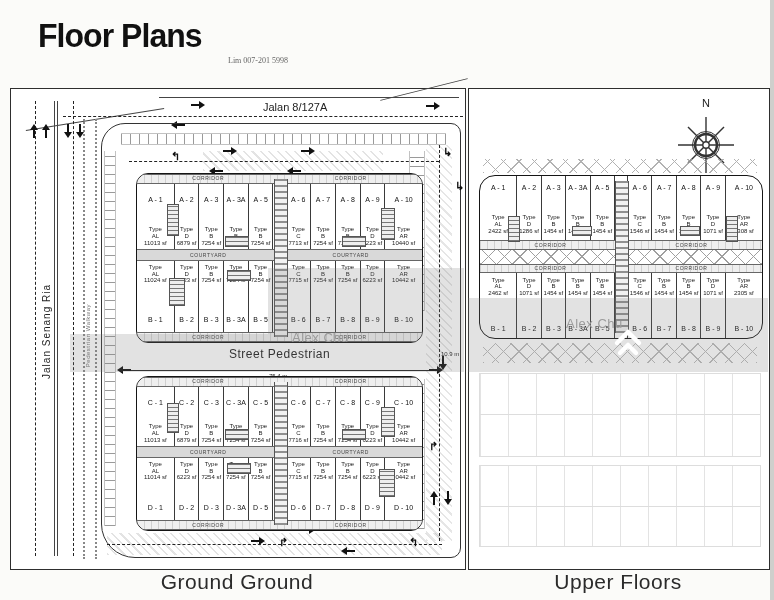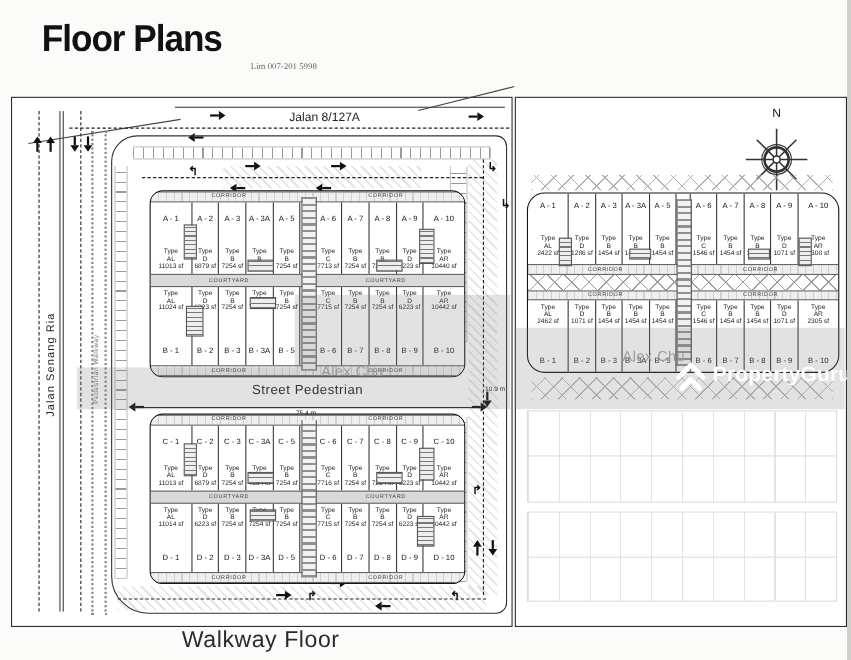--- a/index.html
+++ b/index.html
@@ -792,18 +792,18 @@
 
   <div class="abs wmrect" style="left:70px;top:334px;width:394px;height:38px;"></div>
   <div class="abs wmrect" style="left:268px;top:268px;width:196px;height:66px;"></div>
   <div class="abs wmrect" style="left:468px;top:298px;width:300px;height:74px;"></div>
   <div class="abs wm-agent" style="left:292px;top:330px;">Alex Chu</div>
   <div class="abs wm-agent" style="left:566px;top:316px;">Alex Chu</div>
   <svg class="abs" style="left:612px;top:326px;" width="32" height="32" viewBox="0 0 32 32">
     <path d="M5 17 L16 6 L27 17" fill="none" stroke="#ffffff" stroke-width="4.5" stroke-linejoin="round" stroke-linecap="round"></path>
     <path d="M8 27 L16 19 L24 27" fill="none" stroke="#ffffff" stroke-width="4.5" stroke-linejoin="round" stroke-linecap="round"></path>
   </svg>
-  <div class="abs wm-brand" style="left:648px;top:330px;">PropertyGuru</div>
-
-  <div class="abs caption" style="left:10px;top:570px;width:454px;">Walkway Floor</div>
+
+  <div class="abs caption" style="left:10px;top:570px;width:454px;">Ground Ground</div>
+  <div class="abs caption" style="left:468px;top:570px;width:300px;">Upper Floors</div>
 
   <div class="abs scan-edge" style="left:770px;top:0;width:4px;height:600px;"></div>
 </div>
 
 </body></html>

